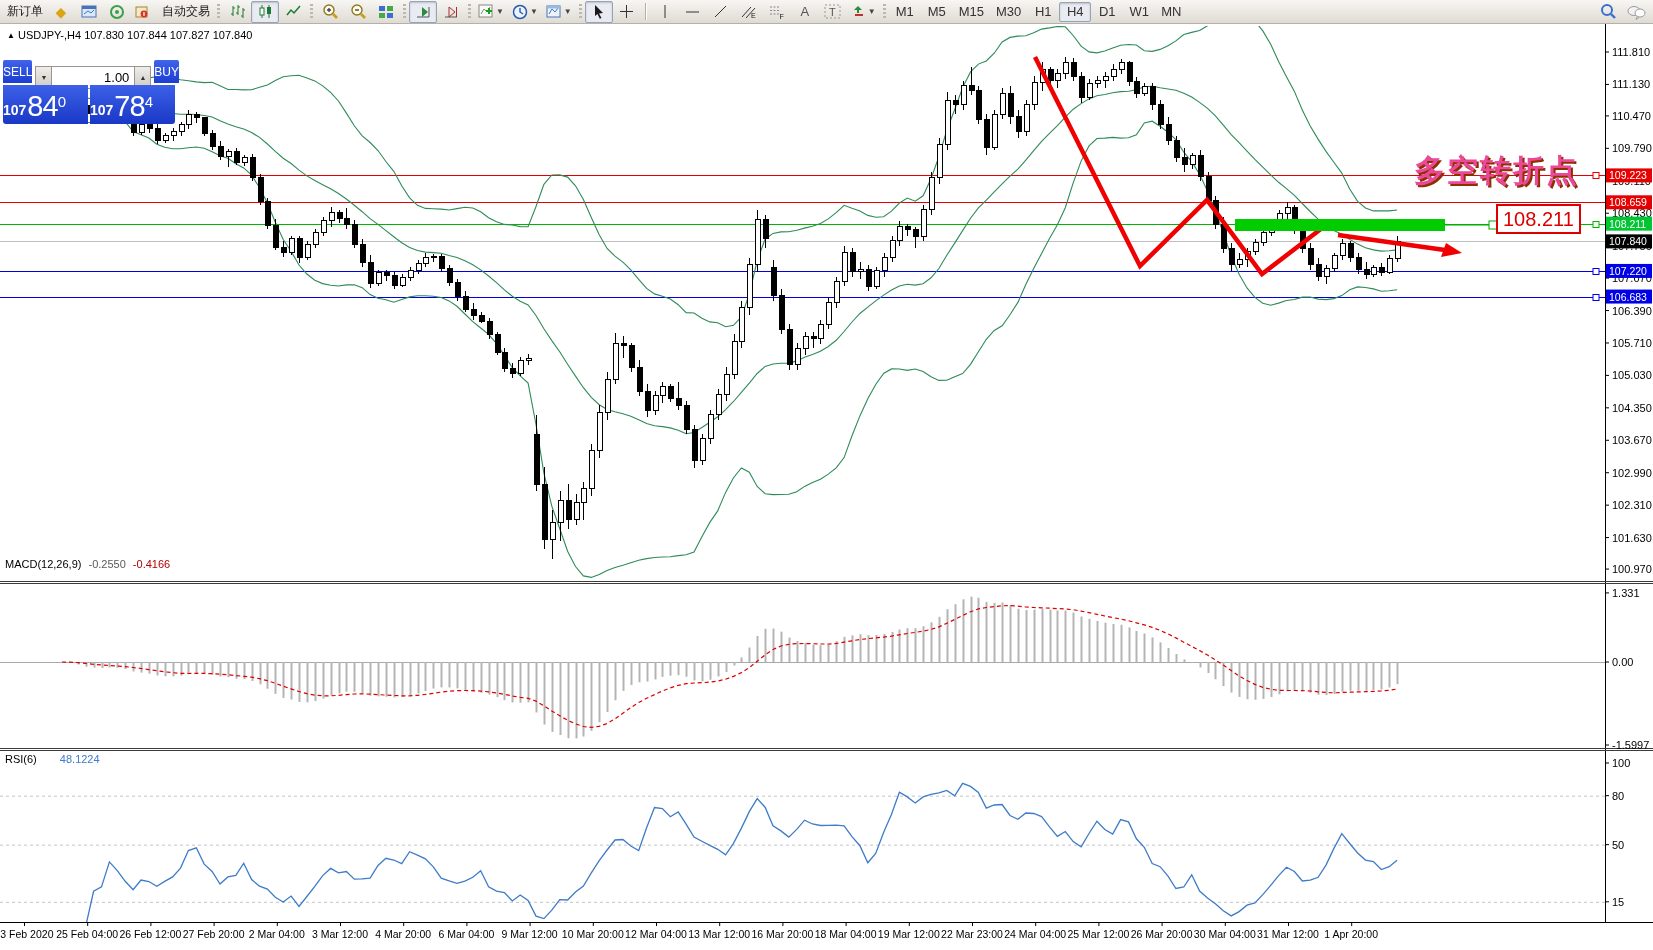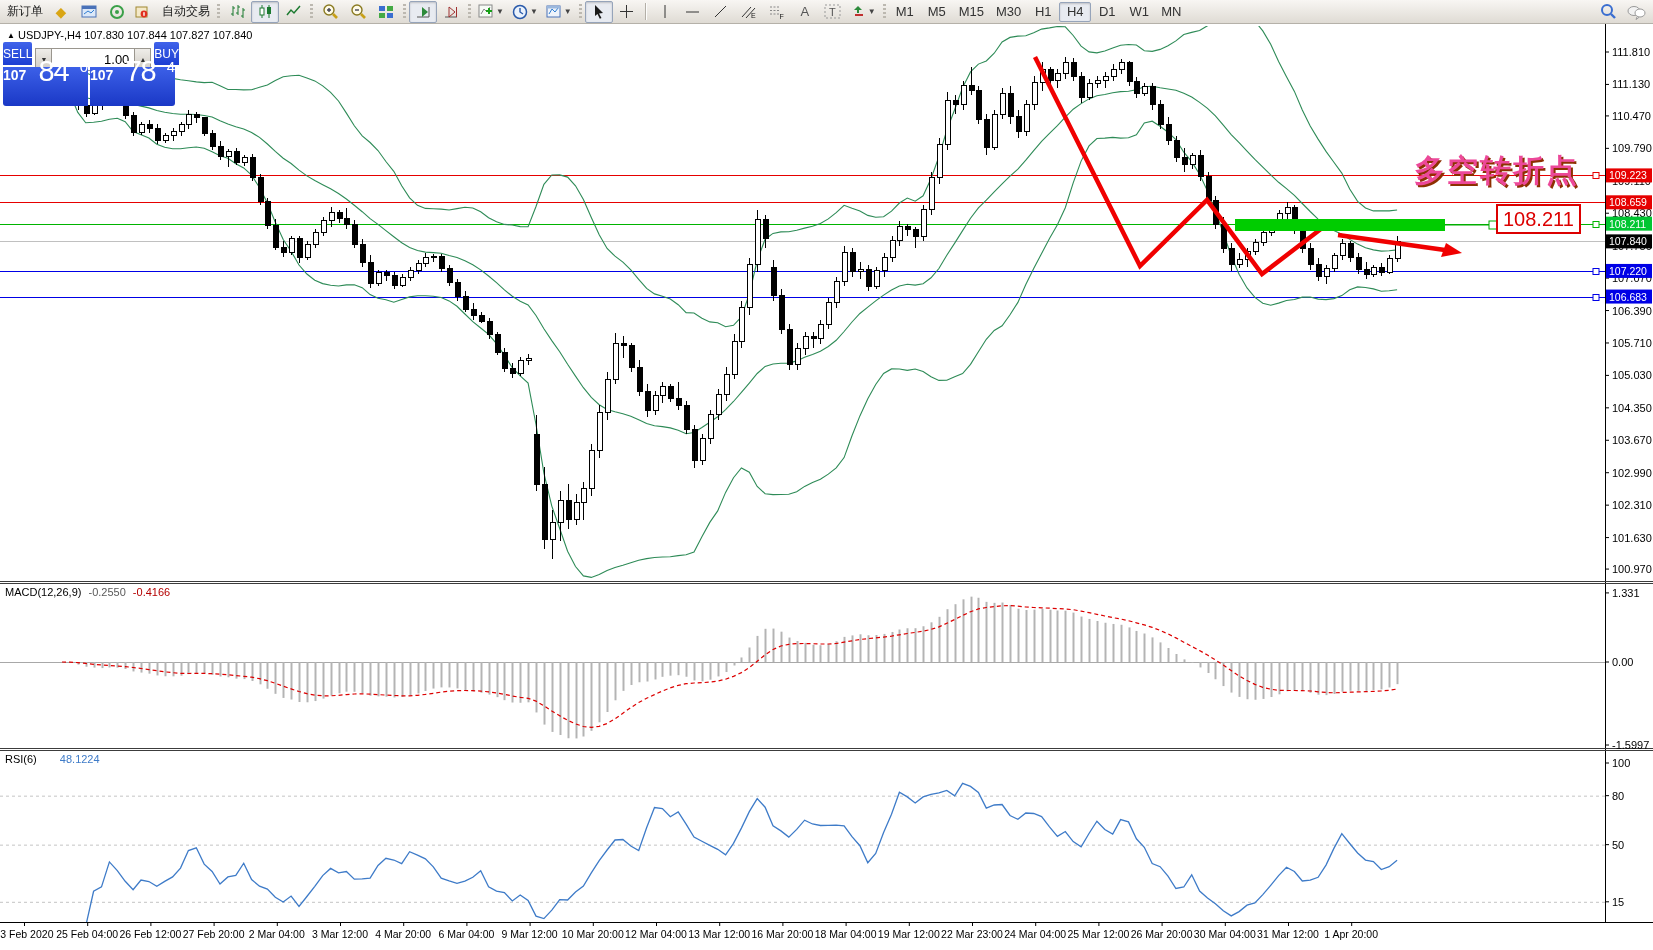--- a/index.html
+++ b/index.html
@@ -15,32 +15,32 @@
 .grip{width:3px;height:16px;margin:0 3px;
   background:repeating-linear-gradient(180deg,#bcb8b0 0 2px,transparent 2px 4px)}
 .caret{font-size:8px;color:#444;margin-left:2px}
 .tf{font-size:13px;padding:0 5px;height:18px;color:#333}
 .push{margin-left:auto}
 .cjk{font-family:Liberation Mono, monospace}
 
 .chart-header{position:absolute;top:29px;left:7px;z-index:8;font-size:11px;color:#000;white-space:nowrap}
 .chart-header .tri{font-size:8px;vertical-align:1px}
 
-.ocp{position:absolute;left:3px;top:42px;width:172px;height:64px;z-index:10;font-family:"Liberation Sans",sans-serif}
+.ocp{position:absolute;left:3px;top:60px;width:172px;height:64px;z-index:10;font-family:"Liberation Sans",sans-serif}
 .ocp .row1{display:flex;height:25px}
 .btn-trade{width:51px;background:linear-gradient(#4063ea,#1c3ed2);color:#fff;font-size:12px;
   display:flex;align-items:center;justify-content:center;border-bottom:2px solid #fff;border-radius:2px 2px 0 0}
 .volwrap{display:flex;margin:6px 3px;height:23px}
 .spin{width:15px;background:linear-gradient(#efede9,#cfcbc3);border:1px solid #9a968e;
   display:flex;align-items:center;justify-content:center;font-size:7px;color:#333}
 .vol{width:72px;border:1px solid #9a968e;border-left:none;border-right:none;text-align:right;
   font-size:13px;padding:0 5px;outline:none;background:#fff;color:#000}
 .prices{display:flex;height:39px}
 .pricebox-blue{flex:1;background:linear-gradient(#3c60e8,#1a38c6);color:#fff;display:flex;
-  align-items:flex-end;justify-content:space-between;padding-bottom:18px}
+  align-items:flex-end;justify-content:flex-start;padding-bottom:1px}
 .pricebox-blue.left{margin-right:2px;border-radius:0 0 0 3px}
 .pricebox-blue.right{border-radius:0 0 3px 0}
 .p-base{font-size:14px;font-weight:bold;line-height:26px;margin-right:1px}
 .p-big{font-size:29px;line-height:34px;letter-spacing:-1px}
 .p-sup{font-size:15px;line-height:15px;margin-bottom:14px}
 
 .ind-label{position:absolute;left:5px;z-index:8;font-size:11px;color:#000;white-space:nowrap}
 .ind-label .v1{color:#5a5a5a}.ind-label .v2{color:#b40000}.ind-label .vb{color:#3e7bc8}
 
 .cn-note{position:absolute;left:1414px;top:150px;z-index:9;font-size:31px;font-weight:bold;
@@ -934,21 +934,21 @@
         <span class="p-sup">0</span>
     </div>
     <div class="pricebox-blue right">
       <span class="p-base">107</span>
         <span class="p-big">78</span>
         <span class="p-sup">4</span>
     </div>
   </div>
 </div>
 
-<div class="ind-label" style="top:586px">
+<div class="ind-label" style="top:558px">
   <span>MACD(12,26,9)</span>
   <span class="v1" style="margin-left:4px">-0.2550</span>
   <span class="v2" style="margin-left:4px">-0.4166</span>
 </div>
 <div class="ind-label" style="top:753px">
   <span>RSI(6)</span>
   <span class="vb" style="margin-left:20px">48.1224</span>
 </div>
 
 <div class="cn-note">多空转折点</div>

